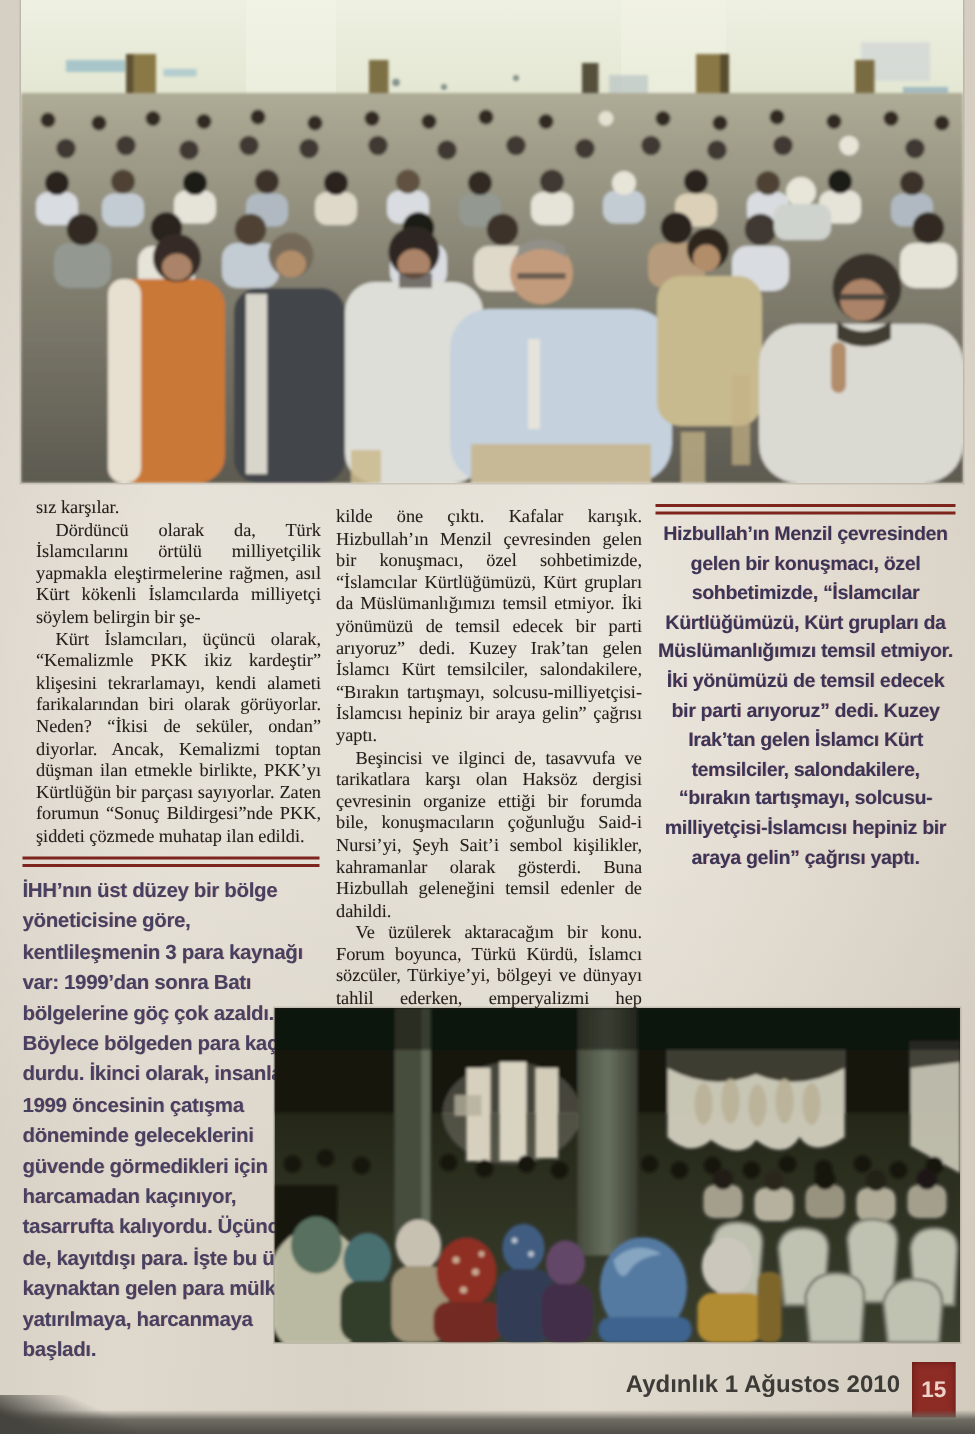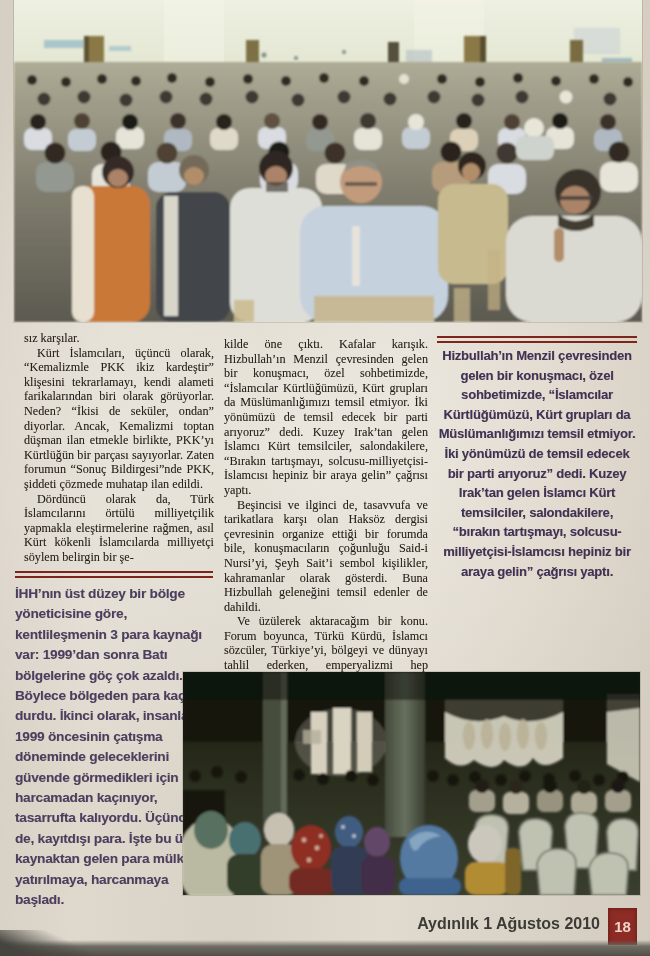--- a/index.html
+++ b/index.html
@@ -259,22 +259,22 @@
         <rect x="220" y="300" width="20" height="22" fill="#c9b98a" opacity=".85"></rect>
         <rect x="440" y="288" width="16" height="34" fill="#c9b98a" opacity=".7"></rect>
         <rect x="474" y="250" width="12" height="60" fill="#c3b182" opacity=".7"></rect>
       </g>
       <rect y="62" width="628" height="260" fill="#d8cfbf" opacity=".06"></rect>
     </g>
   </svg>
 
   <div class="bodycol col1">
     <p>sız karşılar.</p>
+    <p class="ind">Dördüncü olarak da, Türk İslamcılarını örtülü milliyetçilik yapmakla eleştirmelerine rağmen, asıl Kürt kökenli İslamcılarda milliyetçi söylem belirgin bir şe-</p>
     <p class="ind">Kürt İslamcıları, üçüncü olarak, “Kemalizmle PKK ikiz kardeştir” klişesini tekrarlamayı, kendi alameti farikalarından biri olarak görüyorlar. Neden? “İkisi de seküler, ondan” diyorlar. Ancak, Kemalizmi toptan düşman ilan etmekle birlikte, PKK’yı Kürtlüğün bir parçası sayıyorlar. Zaten forumun “Sonuç Bildirgesi”nde PKK, şiddeti çözmede muhatap ilan edildi.</p>
-    <p class="ind">Dördüncü olarak da, Türk İslamcılarını örtülü milliyetçilik yapmakla eleştirmelerine rağmen, asıl Kürt kökenli İslamcılarda milliyetçi söylem belirgin bir şe-</p>
   </div>
 
   <div class="rule rule-left"></div>
   <div class="sidebar-quote">İHH’nın üst düzey bir bölge yöneticisine göre, kentlileşmenin 3 para kaynağı var: 1999’dan sonra Batı bölgelerine göç çok azaldı. Böylece bölgeden para kaçışı durdu. İkinci olarak, insanlar 1999 öncesinin çatışma döneminde geleceklerini güvende görmedikleri için harcamadan kaçınıyor, tasarrufta kalıyordu. Üçüncüsü de, kayıtdışı para. İşte bu üç kaynaktan gelen para mülke yatırılmaya, harcanmaya başladı.</div>
 
   <div class="bodycol col2">
     <p>kilde öne çıktı. Kafalar karışık. Hizbullah’ın Menzil çevresinden gelen bir konuşmacı, özel sohbetimizde, “İslamcılar Kürtlüğümüzü, Kürt grupları da Müslümanlığımızı temsil etmiyor. İki yönümüzü de temsil edecek bir parti arıyoruz” dedi. Kuzey Irak’tan gelen İslamcı Kürt temsilciler, salondakilere, “Bırakın tartışmayı, solcusu-milliyetçisi-İslamcısı hepiniz bir araya gelin” çağrısı yaptı.</p>
     <p class="ind">Beşincisi ve ilginci de, tasavvufa ve tarikatlara karşı olan Haksöz dergisi çevresinin organize ettiği bir forumda bile, konuşmacıların çoğunluğu Said-i Nursi’yi, Şeyh Sait’i sembol kişilikler, kahramanlar olarak gösterdi. Buna Hizbullah geleneğini temsil edenler de dahildi.</p>
     <p class="ind">Ve üzülerek aktaracağım bir konu. Forum boyunca, Türkü Kürdü, İslamcı sözcüler, Türkiye’yi, bölgeyi ve dünyayı tahlil ederken, emperyalizmi hep unuttular. (Hiç beklemezdim ama Abdurrahman Dilipak şöyle bir değinir gibi yaptı!)</p>
   </div>
@@ -397,17 +397,17 @@
         <ellipse cx="302" cy="172" rx="17" ry="19" fill="#e2ddd2"></ellipse>
         <rect x="282" y="190" width="44" height="33" rx="10" fill="#c59a35"></rect>
         <rect x="322" y="176" width="16" height="47" rx="6" fill="#8a6f2e"></rect>
       </g>
       <rect width="457" height="223" fill="#2a2d22" opacity=".12"></rect>
       <rect width="457" height="28" fill="#0c0e08" opacity=".5"></rect>
     </g>
   </svg>
 
   <div class="footer-issue">Aydınlık 1 Ağustos 2010</div>
-  <div class="page-box">18</div>
+  <div class="page-box">15</div>
 
   <div class="scan-bottom"></div>
   <div class="scan-corner"></div>
 </div>
 
 </body></html>

